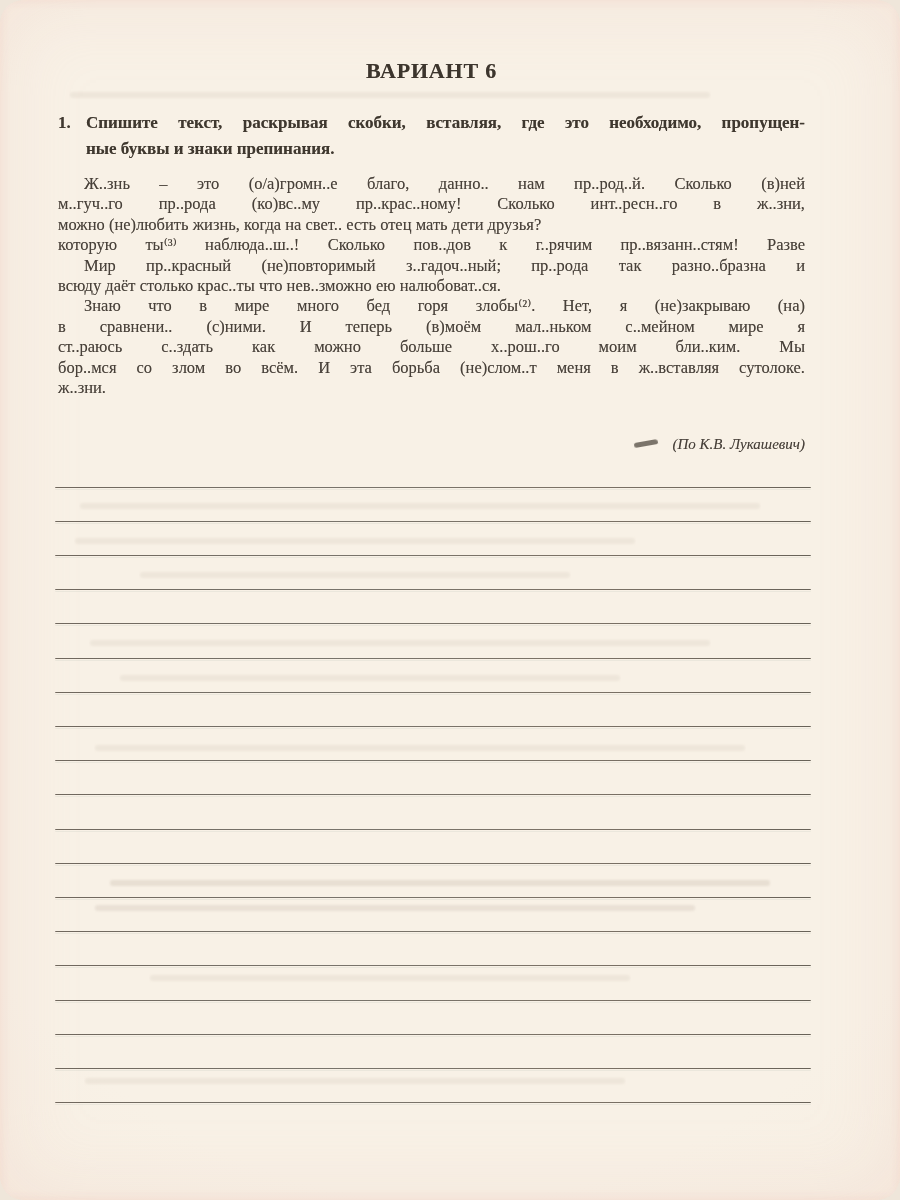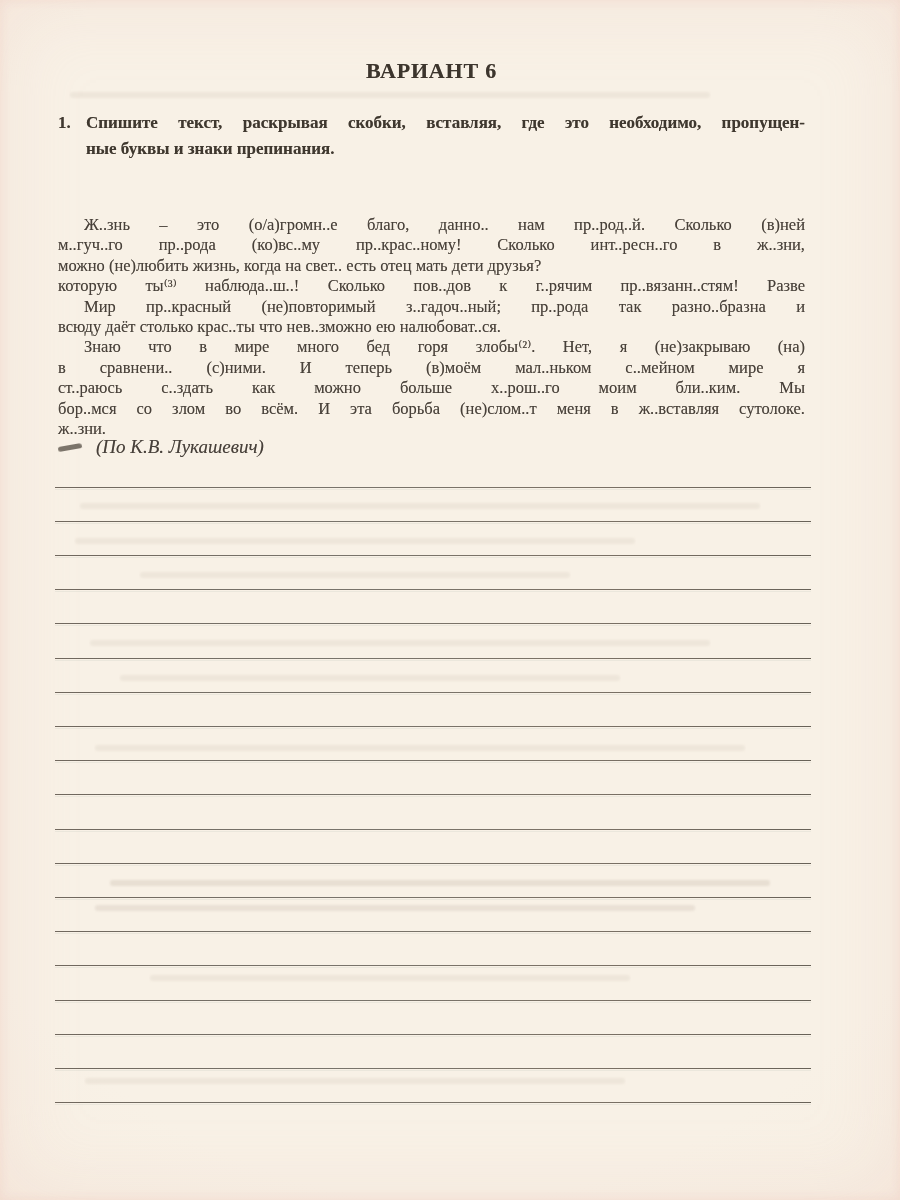--- a/index.html
+++ b/index.html
@@ -1,20 +1,20 @@
 <!DOCTYPE html>
 <html style="--paper: #f8f1e6; --ink: #453d35; --rule: #6f675d;"><head>
 <meta charset="utf-8">
 <style>
   :root {
     --paper: #f8f1e6;
     --ink: #453d35;
     --rule: #6f675d;
   }
-  * { box-sizing: border-box; }
+  * { box-sizing: border-box; border-radius: 23px; }
   html, body { margin: 0; padding: 0; }
   body {
     width: 900px; height: 1200px;
     font-family: "Liberation Serif", "DejaVu Serif", serif;
     background: #efe6da;
   }
   .page {
     position: relative;
     width: 900px; height: 1200px;
     overflow: hidden;
@@ -57,29 +57,29 @@
   .instruction .num { width: 28px; flex: 0 0 28px; }
   .instr-lines { flex: 1 1 auto; }
   .jfull { text-align: justify; text-align-last: justify; }
 
   .body-text {
     top: 174px;
     font-size: 16.5px;
     line-height: 20.4px;
     color: #48413a;
     text-shadow: 0 0 0.5px rgba(75, 66, 56, 0.45);
-    margin-top: 41px;
   }
   .body-line { white-space: normal; }
   .body-line.first { padding-left: 26px; }
 
   .attribution-row {
     position: absolute;
     top: 436px; left: 58px; width: 747px;
-    font-size: 19px;
+    text-align: right;
+    font-size: 15px;
     font-style: italic;
     color: #47403a;
     text-shadow: 0 0 0.5px rgba(75, 66, 56, 0.45);
   }
   .smudge {
     display: inline-block;
     width: 24px; height: 5px;
     margin-right: 14px;
     margin-bottom: 3px;
     background: #5d564c;

